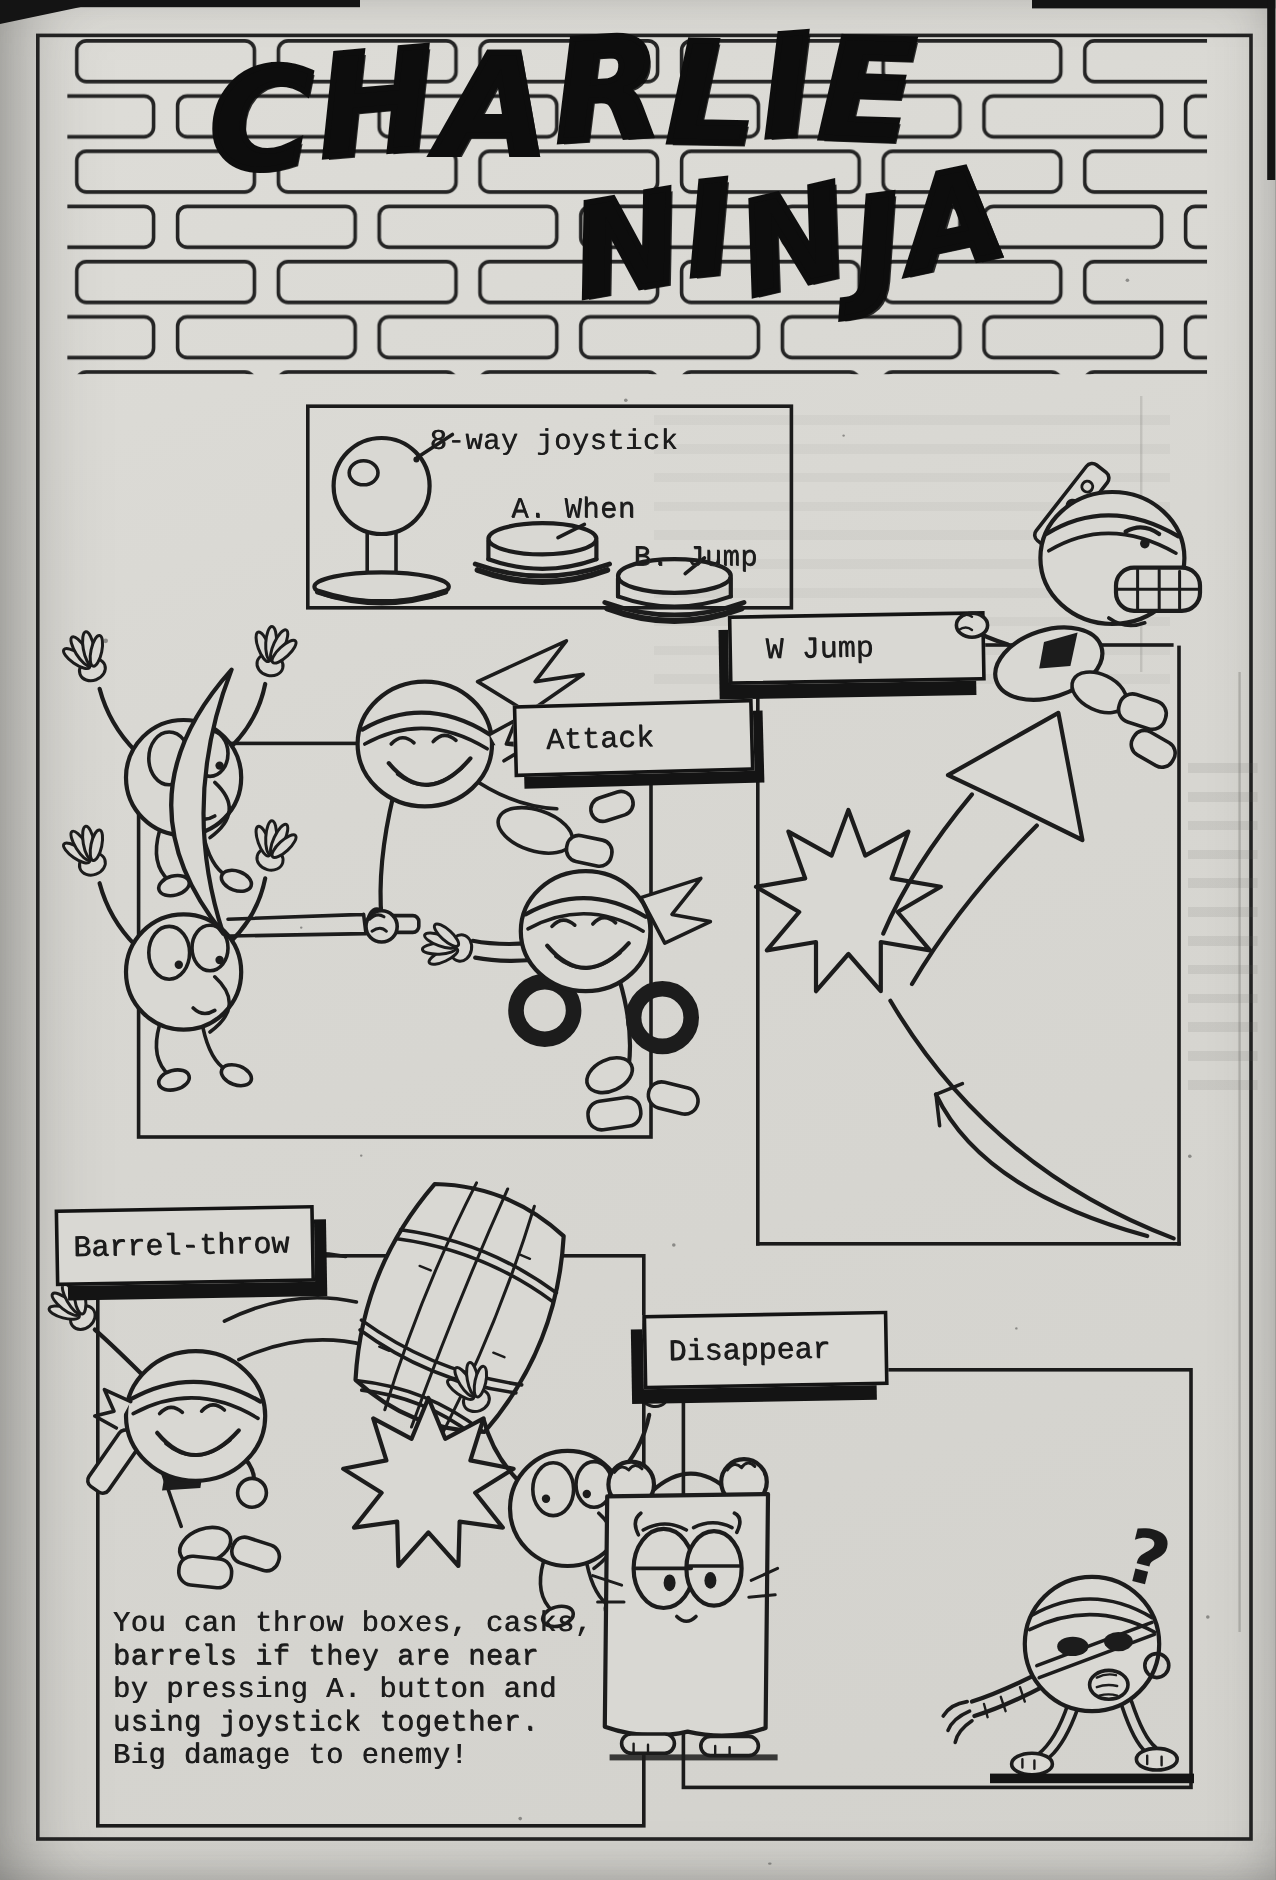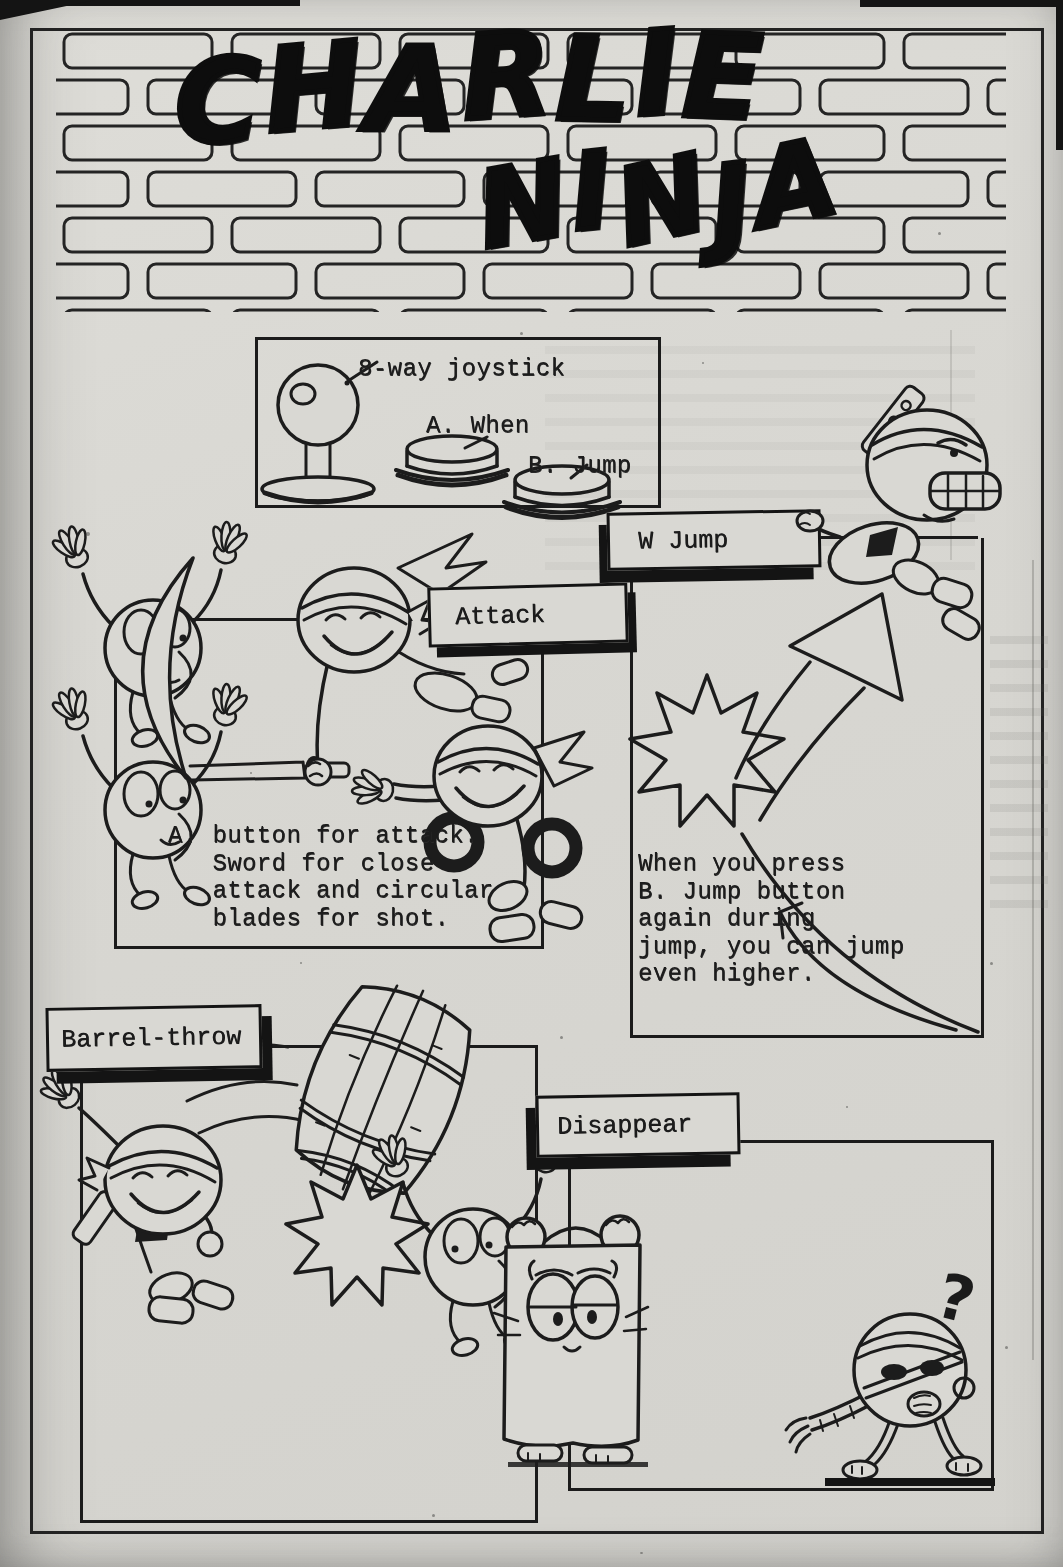--- a/index.html
+++ b/index.html
@@ -158,25 +158,20 @@
       <path d="M 60,60 Q 112,28 170,62" stroke-width="3.5"></path>
       <path d="M 62,74 Q 112,44 168,76" stroke-width="3"></path>
       <path d="M 126,58 q 14,-8 28,2" stroke-width="3.5"></path>
       <circle cx="142" cy="68" r="4" fill="#1c1c1c" stroke="none"></circle>
       <rect x="118" y="88" width="70" height="36" rx="15" fill="#d9d8d3" stroke-width="3.5"></rect>
       <path d="M 136,90 V 122 M 154,90 V 123 M 171,91 V 122" stroke-width="2.5"></path>
       <path d="M 119,106 H 187" stroke-width="2.5"></path>
       <path d="M 112,130 q 14,10 30,4" stroke-width="3"></path>
     </g>
   </svg>
-  <div class="typet" style="left:638px;top:850px;">When you press
-B. Jump button
-again during
-jump, you can jump
-even higher.</div>
 
   <div class="panel" style="left:114px;top:618px;width:424px;height:325px;"></div>
   <div class="tag" style="left:428px;top:585px;width:170px;height:54px;padding-left:24px;box-shadow:8px 10px 0 #141414;transform:rotate(-1.5deg);">
     <span>Attack</span>
   </div>
   <svg class="scene" style="left:58px;top:528px;" width="545" height="420" viewBox="0 0 545 420">
     <defs>
       <g id="hand">
         <ellipse rx="11" ry="9" fill="#d9d8d3" stroke="#1c1c1c" stroke-width="2.5"></ellipse>
         <ellipse rx="4.5" ry="13" transform="rotate(-35) translate(0,-16)" fill="#d9d8d3" stroke="#1c1c1c" stroke-width="2.5"></ellipse>
@@ -241,24 +236,20 @@
         <circle cx="64" cy="72" r="24" stroke-width="13"></circle>
         <ellipse rx="54" ry="50" fill="#d9d8d3" stroke-width="3.5"></ellipse>
         <path d="M -50,-14 Q 0,-42 50,-12" stroke-width="3.5"></path>
         <path d="M -48,-2 Q 0,-28 48,0" stroke-width="3"></path>
         <path d="M -28,-4 q 9,-10 19,-1 M 6,-6 q 9,-10 19,-1" stroke-width="3"></path>
         <path d="M -32,12 Q 0,50 36,10" fill="#d9d8d3" stroke-width="3.5"></path>
         <path d="M -25,21 Q 0,42 29,18" stroke-width="2.5"></path>
       </g>
     </g>
   </svg>
-  <div class="typet" style="left:168px;top:822px;">A. button for attack.
-   Sword for close
-   attack and circular
-   blades for shot.</div>
 
   <div class="panel" style="left:80px;top:1045px;width:452px;height:472px;"></div>
   <div class="tag" style="left:46px;top:1006px;width:198px;height:58px;padding-left:12px;box-shadow:10px 12px 0 #141414;transform:rotate(-1deg);">
     <span>Barrel-throw</span>
   </div>
   <svg class="scene" style="left:45px;top:975px;" width="500" height="400" viewBox="0 0 500 400">
     <defs>
       <g id="b-hand">
         <ellipse rx="11" ry="9" fill="#d9d8d3" stroke="#1c1c1c" stroke-width="2.5"></ellipse>
         <ellipse rx="4.5" ry="13" transform="rotate(-35) translate(0,-16)" fill="#d9d8d3" stroke="#1c1c1c" stroke-width="2.5"></ellipse>
@@ -316,20 +307,25 @@
         <path d="M -26,-102 Q -35,0 -26,102 M 26,-102 Q 35,0 26,102 M 0,-107 Q -4,0 0,107" stroke-width="2.5"></path>
         <path d="M -56,88 Q 0,72 56,88 M -50,94 Q 0,80 50,94" stroke-width="3"></path>
         <path d="M -44,-20 h 10 M 30,-60 h 9 M 40,24 h 10 M -50,55 h 9" stroke-width="2"></path>
       </g>
 
       <polygon transform="translate(312,262)" stroke-width="3.5" fill="#d9d8d3" points="0,-72 14,-38 46,-55 35,-20 71,-13 39,7 62,36 26,31 25,68 0,40 -25,68 -26,31 -62,36 -39,7 -71,-13 -35,-20 -46,-55 -14,-38"></polygon>
 
       <use href="#b-enemy" transform="translate(428,282)"></use>
     </g>
   </svg>
+  <div class="typet" style="left:94px;top:1340px;">You can throw boxes, casks,
+barrels if they are near
+by pressing A. button and
+using joystick together.
+Big damage to enemy!</div>
 
   <div class="panel" style="left:568px;top:1140px;width:420px;height:345px;"></div>
   <div class="tag" style="left:536px;top:1094px;width:180px;height:56px;padding-left:18px;box-shadow:-10px 12px 0 #141414;transform:rotate(-1deg);">
     <span>Disappear</span>
   </div>
   <svg class="scene" style="left:488px;top:1195px;" width="522" height="300" viewBox="0 0 522 300">
     <g stroke="#1c1c1c" fill="none" stroke-linecap="round" stroke-linejoin="round">
 
       <path d="M 55,48 Q 88,18 120,48" stroke-width="3.5"></path>
       <path d="M 122,44 l 10,-8 -4,10 10,-2 -6,9" stroke-width="2.5"></path>

